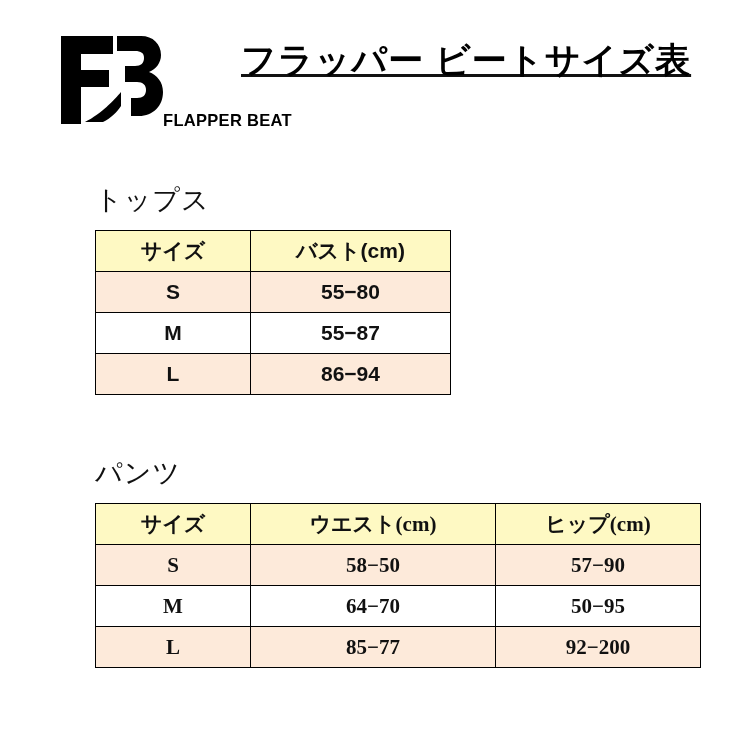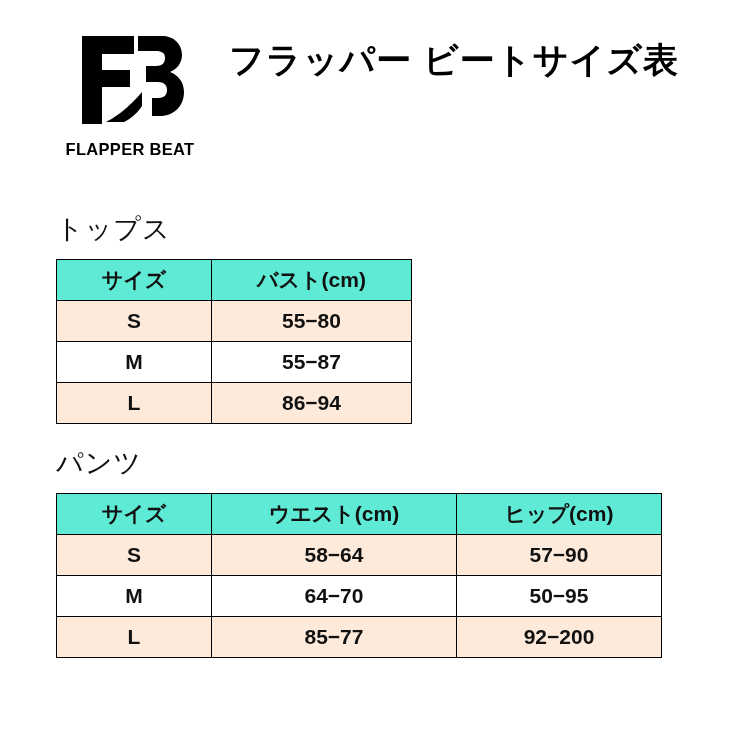--- a/index.html
+++ b/index.html
@@ -24,66 +24,67 @@
   
   .header {
     display: flex;
     align-items: flex-start;
     padding: 30px 0 0 55px;
   }
   .logo-block {
     width: 150px;
     flex: 0 0 150px;
     display: flex;
-    flex-direction: column;
-    align-items: center;
+    flex-direction: row;
+    align-items: flex-end;
   }
   .logo-mark {
     width: 108px;
     height: 100px;
     position: relative;
   }
   .logo-mark svg {
     display: block;
   }
   .logo-text {
     margin-top: 10px;
     font-size: 16.5px;
     font-weight: bold;
     letter-spacing: 0.3px;
     color: #000000;
     white-space: nowrap;
   }
   .title-block {
-    margin-left: 24px;
+    margin-left: 36px;
     padding-top: 10px;
+    text-decoration: underline;
   }
   .main-title {
     font-size: 35px;
     font-weight: bold;
     color: #000000;
     letter-spacing: 1px;
     line-height: 1.15;
     white-space: nowrap;
   }
   .sub-note {
     margin-top: 16px;
     font-size: 17px;
     font-weight: bold;
     color: #000000;
     letter-spacing: 0.5px;
     white-space: nowrap;
   }
 
   
   .section {
-    padding-left: 56px;
+    padding-left: 95px;
   }
   .section-tops { margin-top: 52px; }
-  .section-pants { margin-top: 21px; }
+  .section-pants { margin-top: 60px; font-family: Liberation Serif, serif; }
 
   .section-title {
     font-size: 27px;
     font-weight: normal;
     color: #111111;
     letter-spacing: 1px;
     margin-bottom: 12px;
   }
 
   table.size-table {
@@ -95,21 +96,21 @@
     border: 1.5px solid #000000;
     height: 40px;
     text-align: center;
     vertical-align: middle;
     font-size: 21px;
     font-weight: bold;
     color: #111111;
     padding: 0;
   }
   table.size-table th {
-    background: #5eead4;
+    background: #fef9c3;
     font-size: 21px;
     font-weight: bold;
     color: #111111;
   }
   tr.row-alt td {
     background: #fdeada;
   }
   tr.row-plain td {
     background: #ffffff;
   }
@@ -186,21 +187,21 @@
       <thead>
         <tr>
           <th>サイズ</th>
           <th>ウエスト(cm)</th>
           <th>ヒップ(cm)</th>
         </tr>
       </thead>
       <tbody>
         <tr class="row-alt">
           <td>S</td>
-          <td>58−64</td>
+          <td>58−50</td>
           <td>57−90</td>
         </tr>
         <tr class="row-plain">
           <td>M</td>
           <td>64−70</td>
           <td>50−95</td>
         </tr>
         <tr class="row-alt">
           <td>L</td>
           <td>85−77</td>

